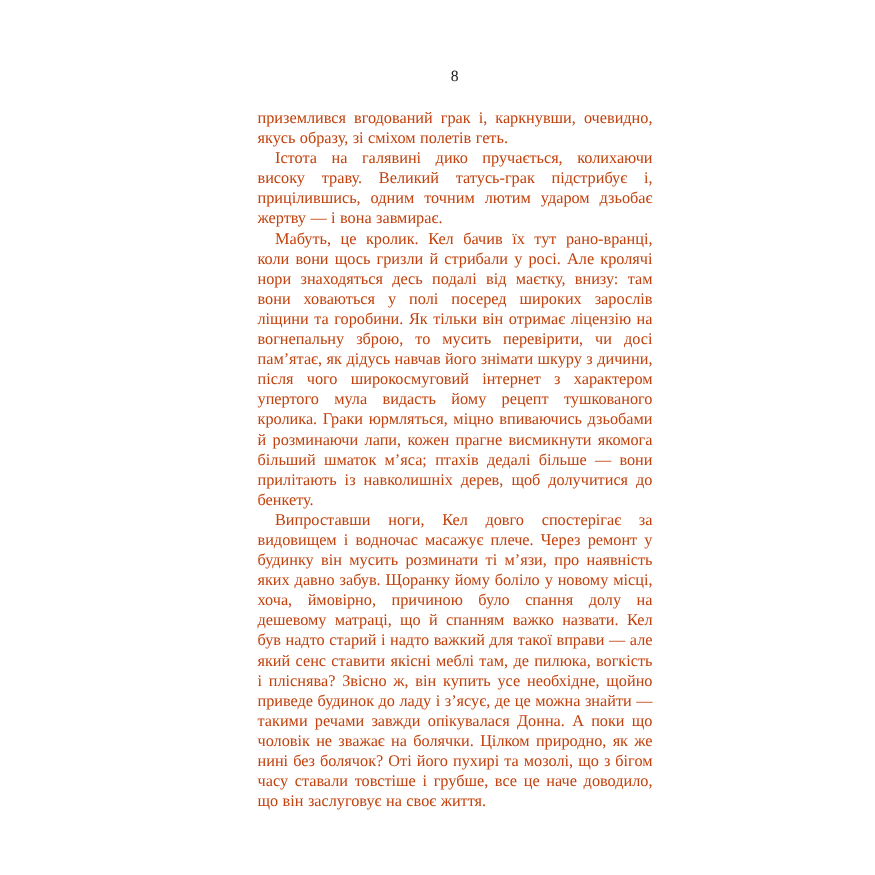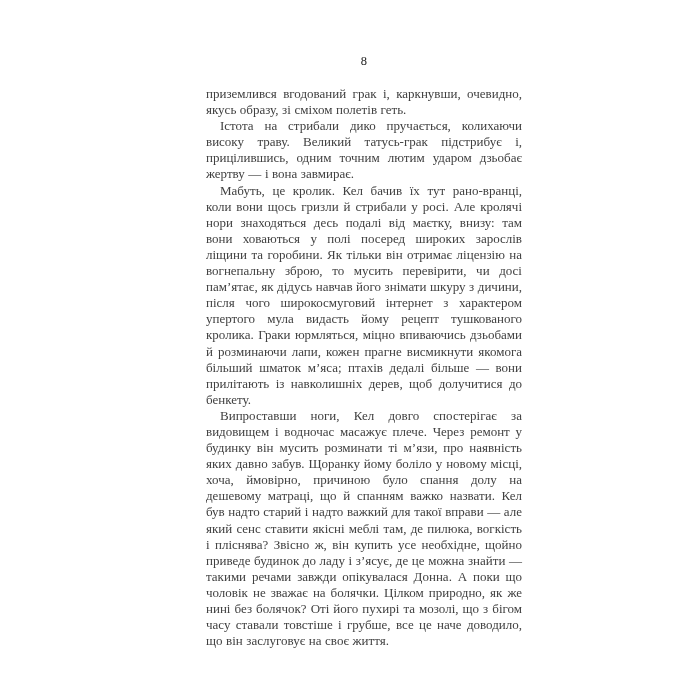--- a/index.html
+++ b/index.html
@@ -35,32 +35,32 @@
     position: absolute;
     top: 86px;
     left: 206px;
     width: 316px;
   }
   .para {
     margin: 0;
     font-size: 13px;
     line-height: 16.1px;
     text-align: justify;
-    color: #404040;
+    color: #c2410c;
     word-spacing: 0.3px;
   }
   .para.indent {
     text-indent: 14px;
   }
 </style>
 </head>
 <body>
 
 <div class="book-page">
   <div class="page-number">8</div>
 
   <div class="text-block">
     <p class="para">приземлився вгодований грак і, каркнувши, очевидно, якусь образу, зі сміхом полетів геть.</p>
-    <p class="para indent">Істота на стрибали дико пручається, колихаючи високу траву. Великий татусь-грак підстрибує і, прицілившись, одним точним лютим ударом дзьобає жертву — і вона завмирає.</p>
+    <p class="para indent">Істота на галявині дико пручається, колихаючи високу траву. Великий татусь-грак підстрибує і, прицілившись, одним точним лютим ударом дзьобає жертву — і вона завмирає.</p>
     <p class="para indent">Мабуть, це кролик. Кел бачив їх тут рано-вранці, коли вони щось гризли й стрибали у росі. Але кролячі нори знаходяться десь подалі від маєтку, внизу: там вони ховаються у полі посеред широких зарослів ліщини та горобини. Як тільки він отримає ліцензію на вогнепальну зброю, то мусить перевірити, чи досі пам’ятає, як дідусь навчав його знімати шкуру з дичини, після чого широкосмуговий інтернет з характером упертого мула видасть йому рецепт тушкованого кролика. Граки юрмляться, міцно впиваючись дзьобами й розминаючи лапи, кожен прагне висмикнути якомога більший шматок м’яса; птахів дедалі більше — вони прилітають із навколишніх дерев, щоб долучитися до бенкету.</p>
     <p class="para indent">Випроставши ноги, Кел довго спостерігає за видовищем і водночас масажує плече. Через ремонт у будинку він мусить розминати ті м’язи, про наявність яких давно забув. Щоранку йому боліло у новому місці, хоча, ймовірно, причиною було спання долу на дешевому матраці, що й спанням важко назвати. Кел був надто старий і надто важкий для такої вправи — але який сенс ставити якісні меблі там, де пилюка, вогкість і пліснява? Звісно ж, він купить усе необхідне, щойно приведе будинок до ладу і з’ясує, де це можна знайти — такими речами завжди опікувалася Донна. А поки що чоловік не зважає на болячки. Цілком природно, як же нині без болячок? Оті його пухирі та мозолі, що з бігом часу ставали товстіше і грубше, все це наче доводило, що він заслуговує на своє життя.</p>
   </div>
 </div>
 
 </body></html>

